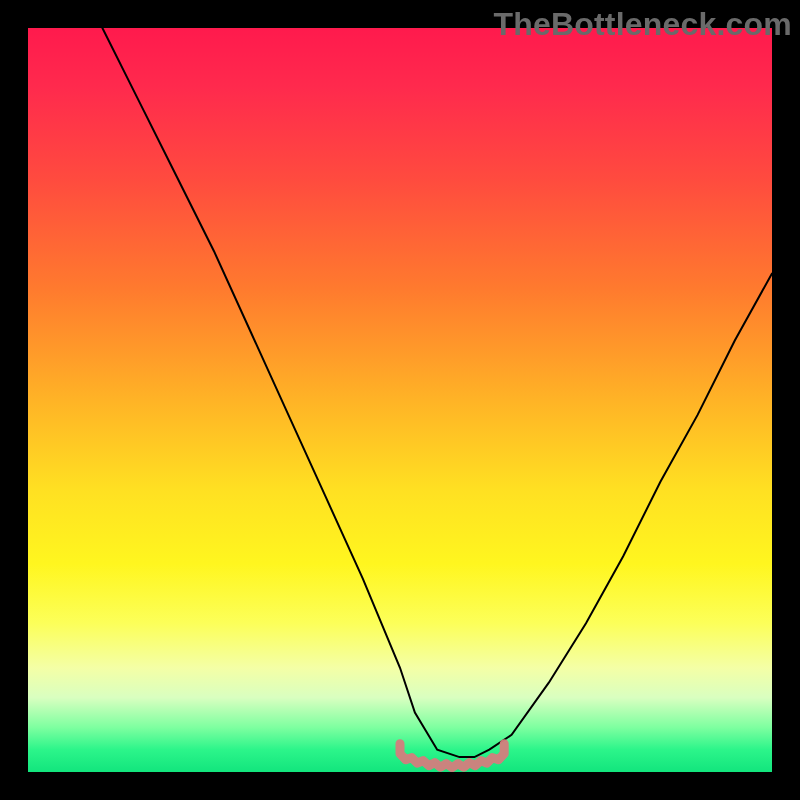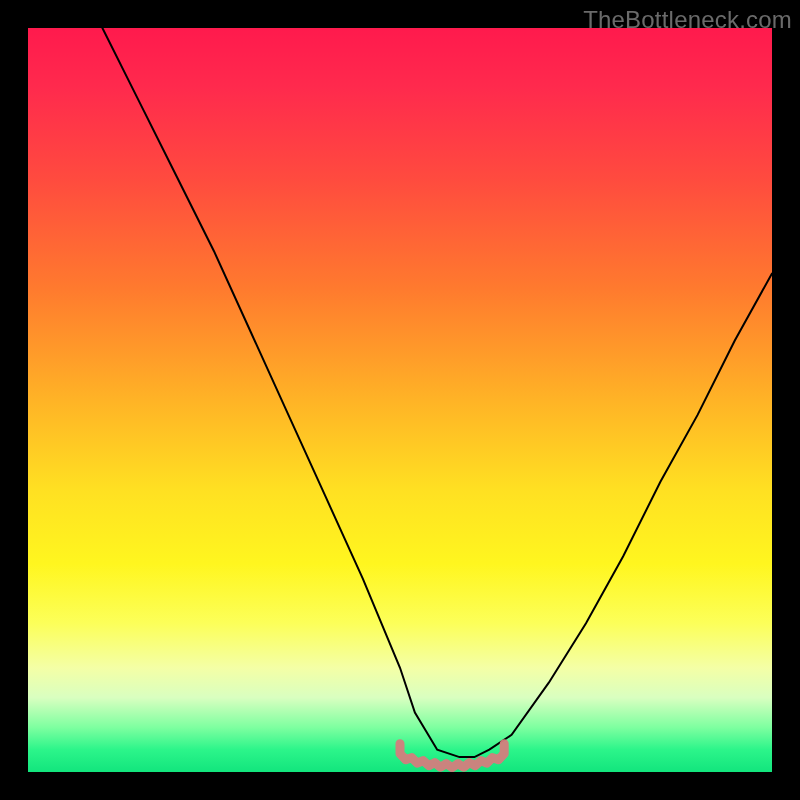--- a/index.html
+++ b/index.html
@@ -41,22 +41,22 @@
       #7effa0 94%,
       #2cf58a 97%,
       #12e57d 100%
     );
   }
   .watermark {
     position: absolute;
     top: 6px;
     right: 8px;
     color: #6a6a6a;
-    font-size: 24px;
-    font-weight: 400;
+    font-size: 32px;
+    font-weight: 700;
     letter-spacing: 0.2px;
     pointer-events: none;
     user-select: none;
   }
   svg.curves {
     position: absolute;
     left: 0;
     top: 0;
     width: 744px;
     height: 744px;

